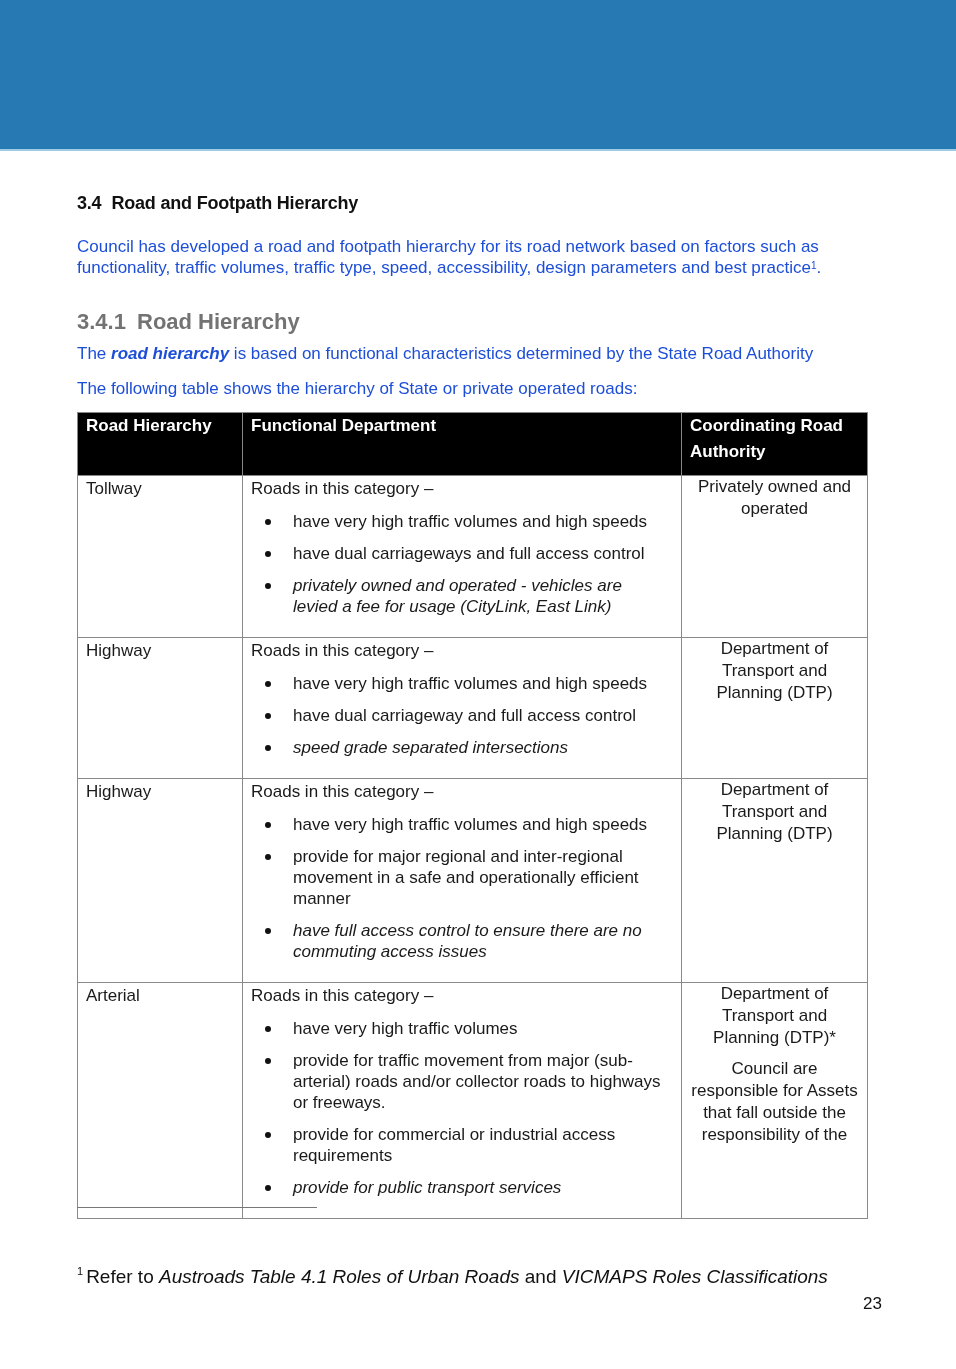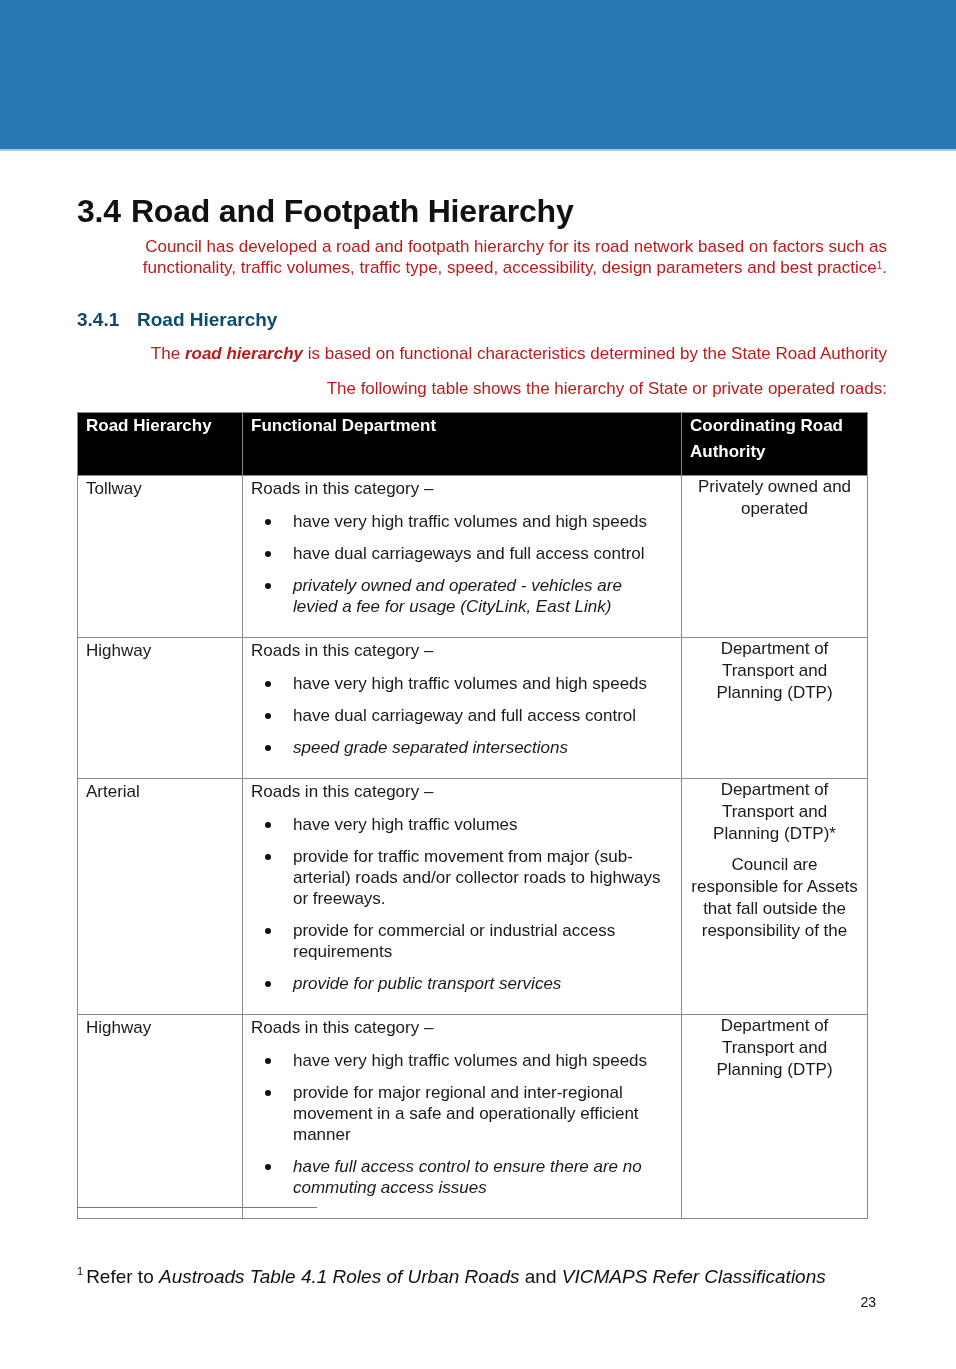--- a/index.html
+++ b/index.html
@@ -8,32 +8,32 @@
       background: #ffffff; color: #111111;
       font-family: "Liberation Sans", sans-serif;
     }
     .banner {
       position: absolute; left: 0; top: 0; width: 956px; height: 149px;
       background: #2779b4;
       border-bottom: 2px solid #9fcbe6;
     }
     .h1 {
       position: absolute; left: 77px; top: 193px;
-      font-size: 32px; font-weight: bold; color: #111; letter-spacing: -0.2px;
+      font-size: 18px; font-weight: bold; color: #111; letter-spacing: -0.2px;
       white-space: nowrap;
     }
     .h1 .num { margin-right: 10px; }
     .para {
       position: absolute; left: 77px; width: 810px;
-      font-size: 17px; line-height: 21px; color: #b91c1c; text-align: right;
+      font-size: 17px; line-height: 21px; color: #1d4ed8;
     }
     .para sup { font-size: 10px; vertical-align: top; position: relative; top: -2px; }
     .h2 {
       position: absolute; left: 77px; top: 309px;
-      font-size: 19px; font-weight: bold; color: #0c4a6e; white-space: nowrap;
+      font-size: 22px; font-weight: bold; color: #737373; white-space: nowrap;
     }
     .h2 .num { display: inline-block; width: 60px; }
     table.hier {
       position: absolute; left: 77px; top: 412px; width: 790px;
       border-collapse: collapse; table-layout: fixed;
       font-size: 17px; color: #1a1a1a;
     }
     table.hier col.c1 { width: 165px; }
     table.hier col.c2 { width: 439px; }
     table.hier col.c3 { width: 186px; }
@@ -60,22 +60,22 @@
     .fn-rule {
       position: absolute; left: 77px; top: 1207px; width: 240px; height: 0;
       border-top: 1.5px solid #777;
     }
     .footnote {
       position: absolute; left: 77px; top: 1266px;
       font-size: 19px; color: #111; white-space: nowrap;
     }
     .footnote sup { font-size: 11px; vertical-align: top; position: relative; top: -1px; margin-right: 3px; }
     .pagenum {
-      position: absolute; right: 80px; top: 1294px;
-      font-size: 14px; color: #111;
+      position: absolute; right: 74px; top: 1294px;
+      font-size: 17px; color: #111;
     }
   </style>
 </head>
 <body>
 
 <div class="banner"></div>
 
 <div class="h1">
   <span class="num">3.4</span><span>Road and Footpath Hierarchy</span>
 </div>
@@ -133,52 +133,52 @@
           <li><span class="dot"></span><span>have dual carriageway and full access control</span></li>
           <li><span class="dot"></span><span>speed grade separated intersections</span></li>
         </ul>
       </td>
       <td class="auth">
         <div>Department of Transport and Planning (DTP)</div>
       </td>
     </tr>
 
     <tr>
+      <td>Highway</td>
+      <td>
+        <div class="lead">Roads in this category –</div>
+        <ul class="b">
+          <li><span class="dot"></span><span>have very high traffic volumes and high speeds</span></li>
+          <li><span class="dot"></span><span>provide for major regional and inter-regional movement in a safe and operationally efficient manner</span></li>
+          <li><span class="dot"></span><span>have full access control to ensure there are no commuting access issues</span></li>
+        </ul>
+      </td>
+      <td class="auth">
+        <div>Department of Transport and Planning (DTP)</div>
+      </td>
+    </tr>
+
+    <tr>
       <td>Arterial</td>
       <td>
         <div class="lead">Roads in this category –</div>
         <ul class="b">
           <li><span class="dot"></span><span>have very high traffic volumes</span></li>
           <li><span class="dot"></span><span>provide for traffic movement from major (sub-arterial) roads and/or collector roads to highways or freeways.</span></li>
           <li><span class="dot"></span><span>provide for commercial or industrial access requirements</span></li>
           <li><span class="dot"></span><span>provide for public transport services</span></li>
         </ul>
       </td>
       <td class="auth">
         <div>Department of Transport and Planning (DTP)*</div>
         <div class="auth-note">Council are responsible for Assets that fall outside the responsibility of the</div>
       </td>
     </tr>
-
-    <tr>
-      <td>Highway</td>
-      <td>
-        <div class="lead">Roads in this category –</div>
-        <ul class="b">
-          <li><span class="dot"></span><span>have very high traffic volumes and high speeds</span></li>
-          <li><span class="dot"></span><span>provide for major regional and inter-regional movement in a safe and operationally efficient manner</span></li>
-          <li><span class="dot"></span><span>have full access control to ensure there are no commuting access issues</span></li>
-        </ul>
-      </td>
-      <td class="auth">
-        <div>Department of Transport and Planning (DTP)</div>
-      </td>
-    </tr>
   </tbody>
 </table>
 
 <div class="fn-rule"></div>
 
 <div class="footnote">
-  <sup>1</sup><span>Refer to </span><i>Austroads Table 4.1 Roles of Urban Roads</i><span> and </span><i>VICMAPS Refer Classifications</i>
+  <sup>1</sup><span>Refer to </span><i>Austroads Table 4.1 Roles of Urban Roads</i><span> and </span><i>VICMAPS Roles Classifications</i>
 </div>
 
 <div class="pagenum">23</div>
 
 </body></html>

